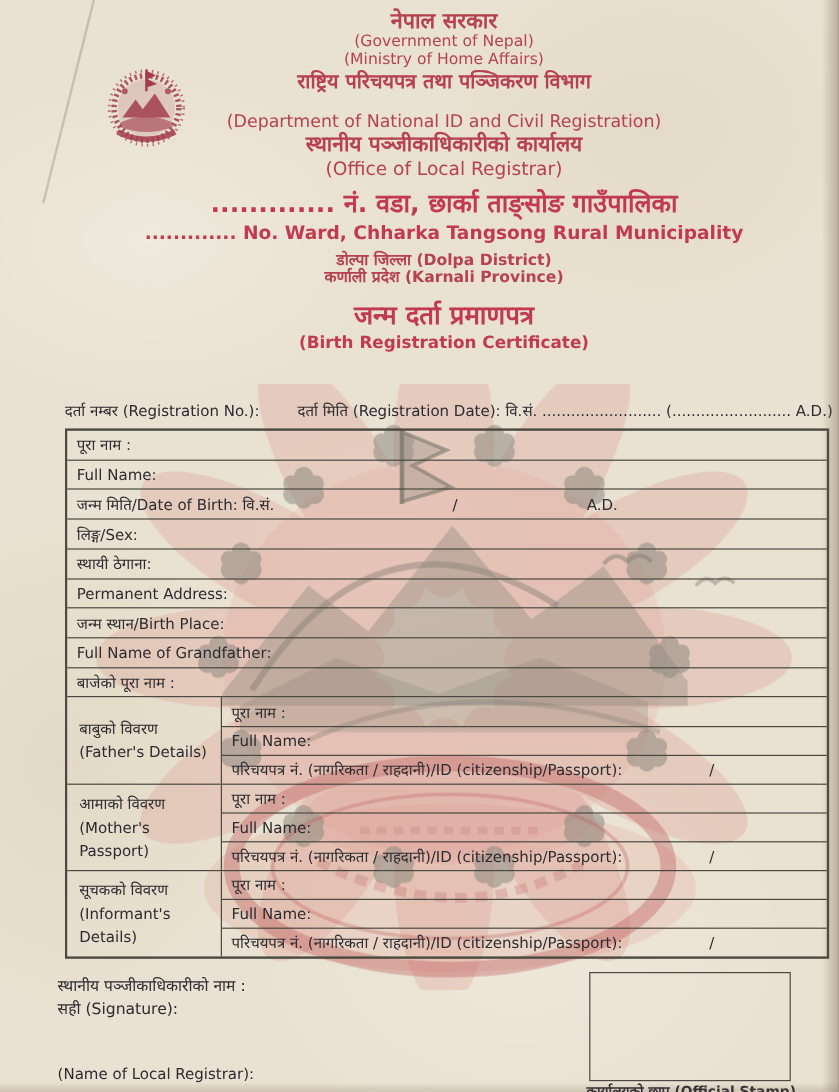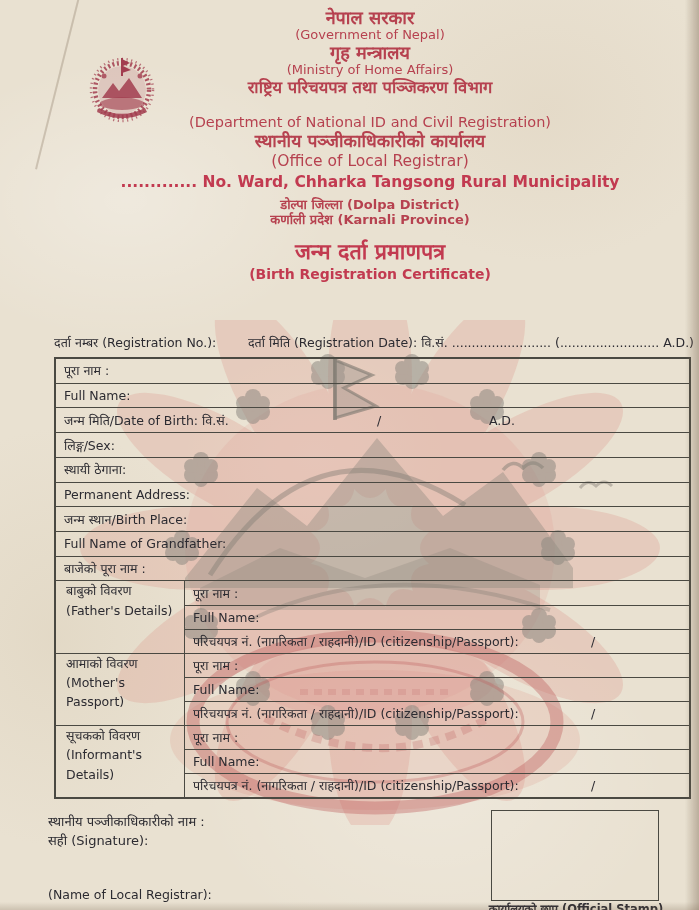--- a/index.html
+++ b/index.html
@@ -50,21 +50,21 @@
 
   
   .cert-table{position:absolute;left:54px;top:357px;width:633px;height:438px;
     border:2px solid #4a4942;display:flex;flex-direction:column;z-index:2;background:transparent;}
   .srow{flex:1;border-bottom:1.5px solid #4a4942;display:flex;align-items:center;
     padding-left:8px;font-size:12.5px;position:relative;}
   .grp{flex:3;display:flex;border-bottom:1.5px solid #4a4942;}
   .grp:last-child,.grp:last-child .grow:last-child{border-bottom:none;}
   .cert-table > .srow:nth-last-child(1){border-bottom:none;}
   .grp-label{width:118px;border-right:1.5px solid #4a4942;display:flex;flex-direction:column;
-    justify-content:flex-start;padding-left:10px;font-size:12.5px;line-height:1.55;}
+    justify-content:center;padding-left:10px;font-size:12.5px;line-height:1.55;}
   .grp-rows{flex:1;display:flex;flex-direction:column;}
   .grow{flex:1;border-bottom:1.5px solid #4a4942;display:flex;align-items:center;
     padding-left:8px;font-size:12.5px;position:relative;}
   .grp-rows .grow:last-child{border-bottom:none;}
   .grp:last-child{border-bottom:none;}
   .abs-slash{position:absolute;font-size:12.5px;}
   .dob-slash{left:321px;}
   .dob-ad{left:433px;}
   .id-slash{left:406px;}
 
@@ -162,26 +162,26 @@
     <path d="M36,10 L36,28" stroke="#a23d4f" stroke-width="2"></path>
     <polygon points="36,11 44,15 37,18 45,22 36,25" fill="#a23d4f"></polygon>
     <circle cx="18" cy="28" r="2.5" fill="#a23d4f" opacity="0.8"></circle>
     <circle cx="54" cy="28" r="2.5" fill="#a23d4f" opacity="0.8"></circle>
     <path d="M12,62 Q36,74 60,62" stroke="#a23d4f" stroke-width="4.5" fill="none" opacity="0.85"></path>
   </svg>
 
   <div class="hdr">
     <div class="red h-np-s">नेपाल सरकार</div>
     <div class="red h-en-s">(Government of Nepal)</div>
-    <div class="red h-np-s">गृह मन्त्रालय</div>
     <div class="red h-en-s">(Ministry of Home Affairs)</div>
     <div class="red h-np-m">राष्ट्रिय परिचयपत्र तथा पञ्जिकरण विभाग</div>
     <div class="red h-en-m">(Department of National ID and Civil Registration)</div>
     <div class="red h-np-l">स्थानीय पञ्जीकाधिकारीको कार्यालय</div>
     <div class="red h-en-l">(Office of Local Registrar)</div>
+    <div class="h-ward-np">............. नं. वडा, छार्का ताङ्सोङ गाउँपालिका</div>
     <div class="h-ward-en">............. No. Ward, Chharka Tangsong Rural Municipality</div>
     <div class="red h-dist">डोल्पा जिल्ला (Dolpa District)</div>
     <div class="red h-prov">कर्णाली प्रदेश (Karnali Province)</div>
     <div class="h-title-np">जन्म दर्ता प्रमाणपत्र</div>
     <div class="h-title-en">(Birth Registration Certificate)</div>
   </div>
 
   <div class="regline">
     <span>दर्ता नम्बर (Registration No.):</span>
     <span>दर्ता मिति (Registration Date): वि.सं. ......................... (......................... A.D.)</span>

